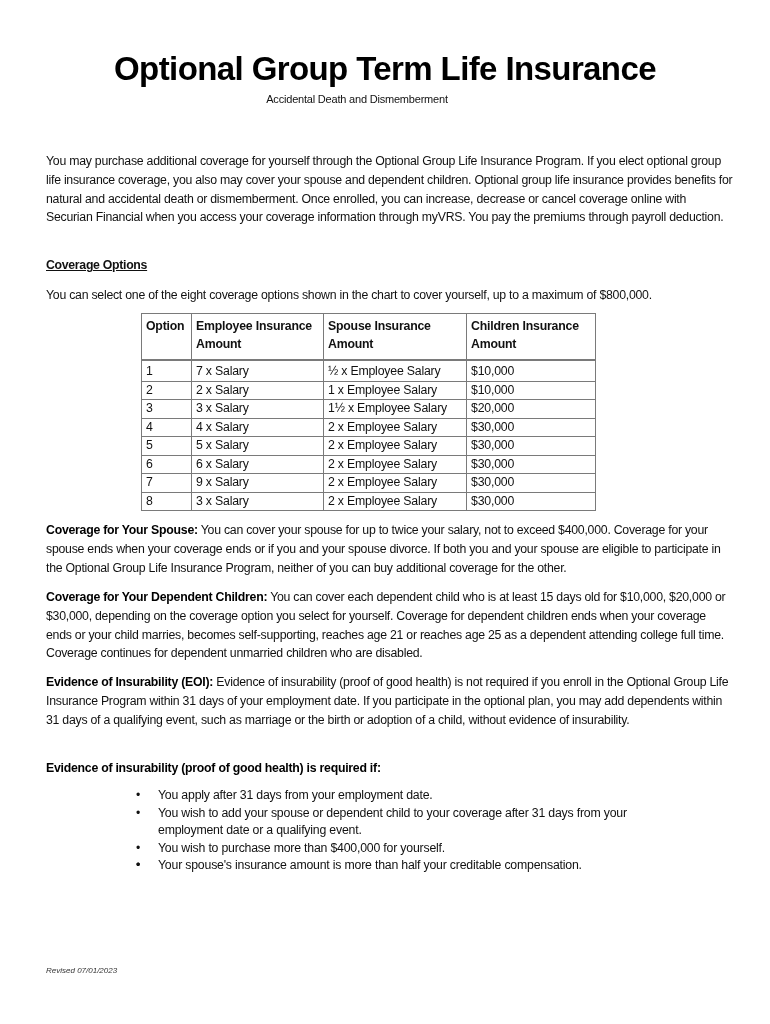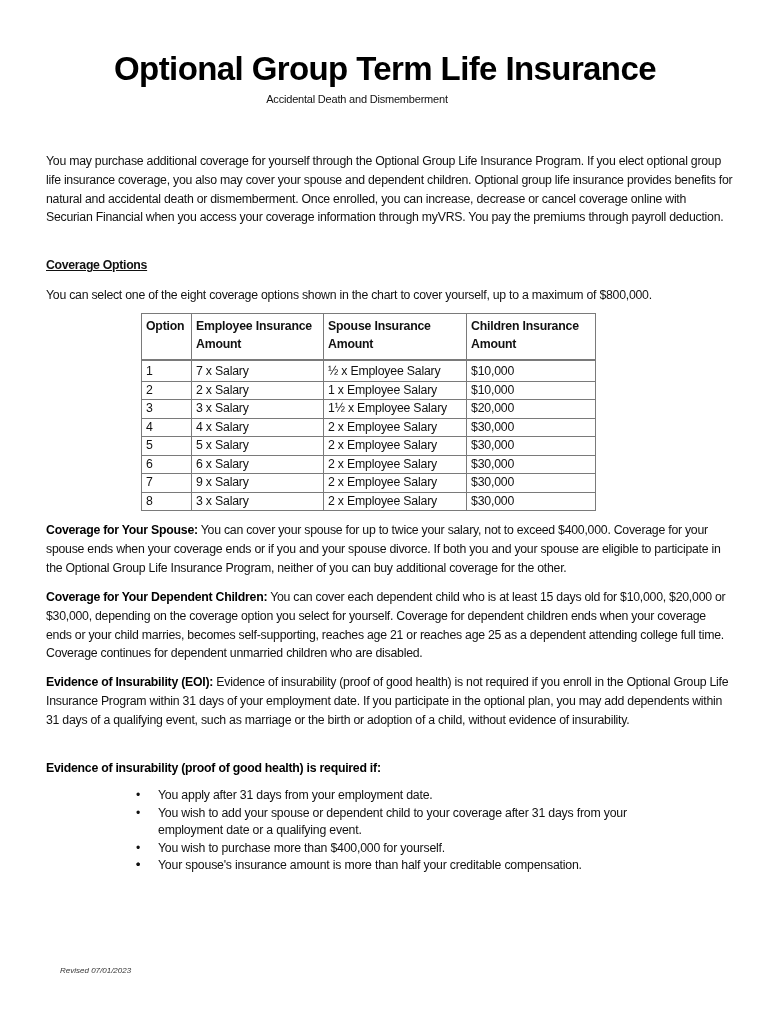--- a/index.html
+++ b/index.html
@@ -42,21 +42,21 @@
   .col-emp { width: 123px; }
   .col-spouse { width: 134px; }
   .col-child { width: 120px; }
   ul.eoi-list {
     position: absolute; left: 132px; top: 787px; width: 560px; margin: 0; padding: 0;
     list-style: none; font-size: 12.3px; line-height: 17.5px; letter-spacing: -0.2px;
   }
   ul.eoi-list li { position: relative; padding-left: 26px; }
   .bullet { position: absolute; left: 4px; top: 0; }
   .footer-note {
-    position: absolute; left: 60px; top: 966px; font-size: 8px; font-style: italic;
+    position: absolute; left: 46px; top: 966px; font-size: 8px; font-style: italic;
     color: #333; margin: 0;
   }
 </style>
 </head>
 <body>
 
 <h1 class="page-title">Optional Group Term Life Insurance</h1>
 <p class="page-subtitle">Accidental Death and Dismemberment</p>
 
 <p class="para" style="top:152px;">You may purchase additional coverage for yourself through the Optional Group Life Insurance Program. If you elect optional group life insurance coverage, you also may cover your spouse and dependent children. Optional group life insurance provides benefits for natural and accidental death or dismemberment. Once enrolled, you can increase, decrease or cancel coverage online with Securian Financial when you access your coverage information through myVRS. You pay the premiums through payroll deduction.</p>

